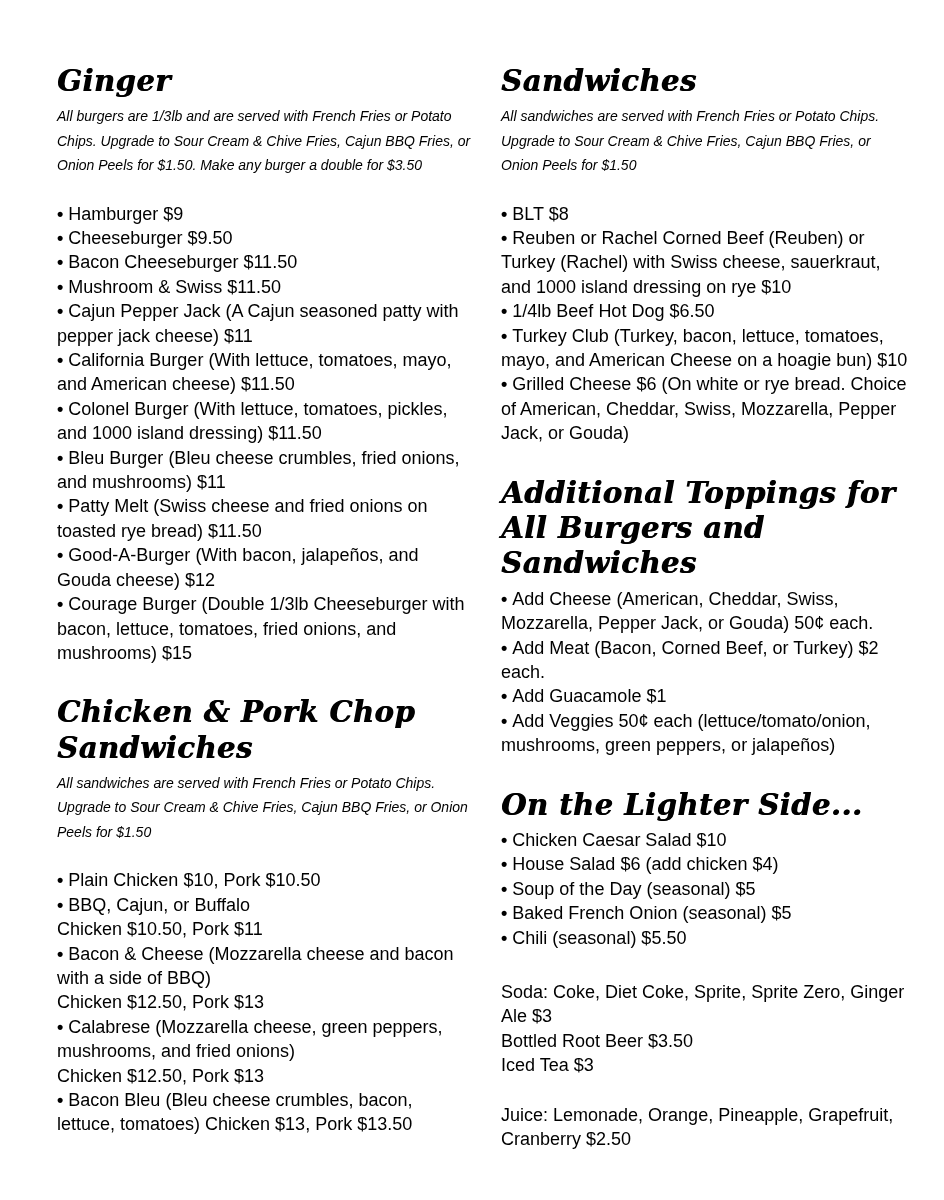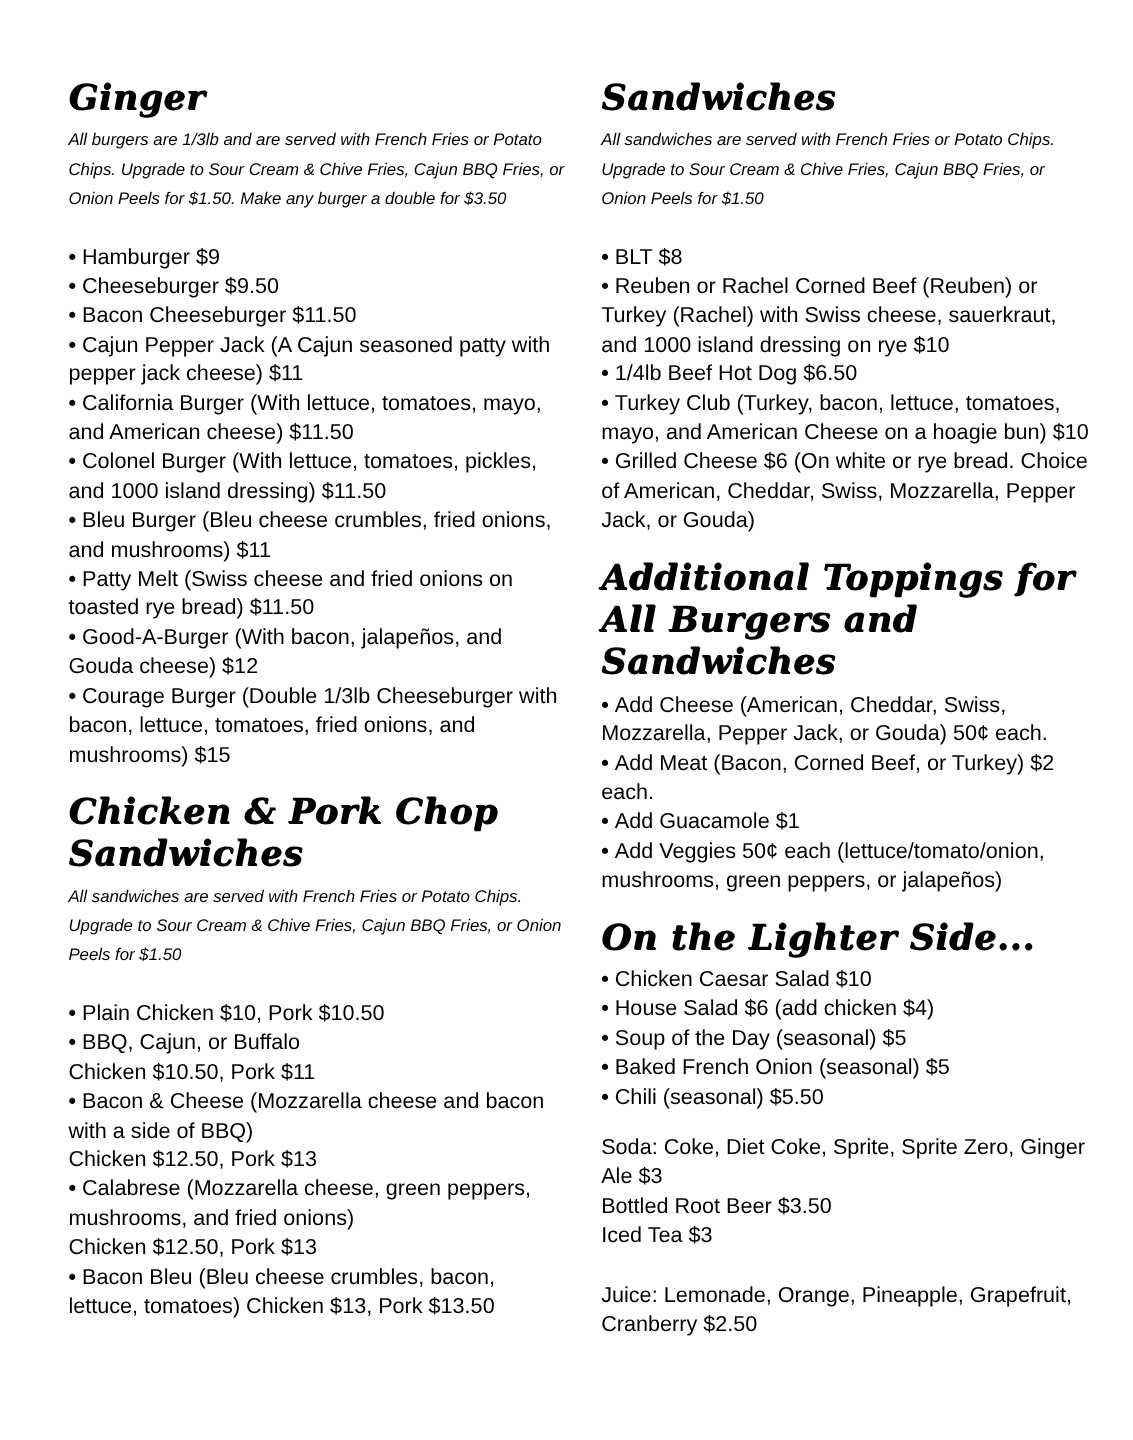--- a/index.html
+++ b/index.html
@@ -15,21 +15,21 @@
     font-family: "Liberation Sans", sans-serif;
   }
   .page {
     display: grid;
     grid-template-columns: 414px 408px;
     column-gap: 30px;
     padding: 64px 0 0 57px;
     box-sizing: border-box;
   }
   .menu-column { min-width: 0; }
-  .menu-section + .menu-section { margin-top: 18px; }
+  .menu-section + .menu-section { margin-top: 30px; }
   .section-title {
     font-family: "DejaVu Serif", serif;
     font-style: italic;
     font-weight: bold;
     font-size: 29px;
     line-height: 1.22;
     letter-spacing: 0.5px;
     margin: 0 0 5px 0;
     white-space: pre-line;
     text-shadow: 0.7px 0.4px 0 #000;
@@ -55,20 +55,21 @@
 
 <div class="page">
   <div class="menu-column" id="col-left">
       <section class="menu-section sec-burgers">
         <h2 class="section-title">Ginger</h2>
         <p class="section-intro">All burgers are 1/3lb and are served with French Fries or Potato Chips. Upgrade to Sour Cream &amp; Chive Fries, Cajun BBQ Fries, or Onion Peels for $1.50. Make any burger a double for $3.50</p>
         <div class="items">
           <div class="menu-item"><span class="bullet">• </span><span class="b">Hamburger</span><span> $9</span></div>
           <div class="menu-item"><span class="bullet">• </span><span class="b">Cheeseburger</span><span> $9.50</span></div>
           <div class="menu-item"><span class="bullet">• </span><span class="b">Bacon Cheeseburger</span><span> $11.50</span></div>
+          <div class="menu-item"><span class="bullet">• </span><span class="b">Mushroom &amp; Swiss</span><span> $11.50</span></div>
           <div class="menu-item"><span class="bullet">• </span><span class="b">Cajun Pepper Jack</span><span> (A Cajun seasoned patty with pepper jack cheese) $11</span></div>
           <div class="menu-item"><span class="bullet">• </span><span class="b">California Burger</span><span> (With lettuce, tomatoes, mayo, and American cheese) $11.50</span></div>
           <div class="menu-item"><span class="bullet">• </span><span class="b">Colonel Burger</span><span> (With lettuce, tomatoes, pickles, and 1000 island dressing) $11.50</span></div>
           <div class="menu-item"><span class="bullet">• </span><span class="b">Bleu Burger</span><span> (Bleu cheese crumbles, fried onions, and mushrooms) $11</span></div>
           <div class="menu-item"><span class="bullet">• </span><span class="b">Patty Melt</span><span> (Swiss cheese and fried onions on toasted rye bread) $11.50</span></div>
           <div class="menu-item"><span class="bullet">• </span><span class="b">Good-A-Burger</span><span> (With bacon, jalapeños, and Gouda cheese) $12</span></div>
           <div class="menu-item"><span class="bullet">• </span><span class="b">Courage Burger</span><span> (Double 1/3lb Cheeseburger with bacon, lettuce, tomatoes, fried onions, and mushrooms) $15</span></div>
         </div>
       </section>
       <section class="menu-section sec-chicken-pork-chop-sandwiches">

